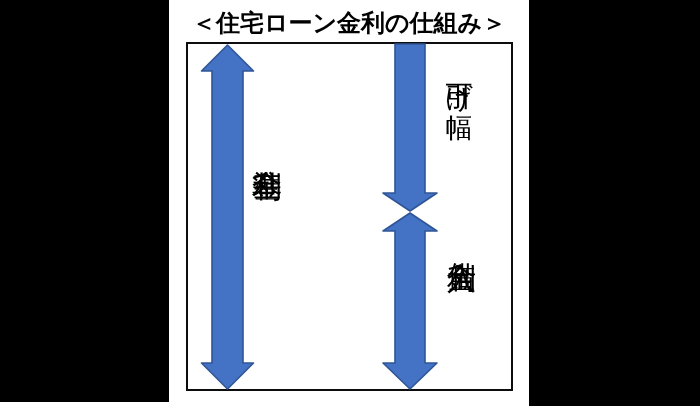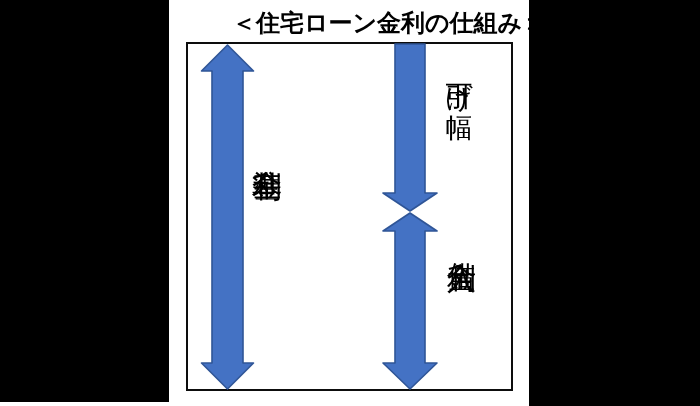--- a/index.html
+++ b/index.html
@@ -35,21 +35,20 @@
   .title {
     position: absolute;
     left: 169px;
     top: 7px;
     width: 360px;
     text-align: center;
     font-size: 24px;
     font-weight: bold;
     letter-spacing: 0;
     white-space: nowrap;
-    padding-left: 40px;
   }
 
   .diagram-box {
     position: absolute;
     left: 186px;
     top: 42px;
     width: 327px;
     height: 349px;
     box-sizing: border-box;
     border: 2px solid var(--box-border, #0d0d0d);

